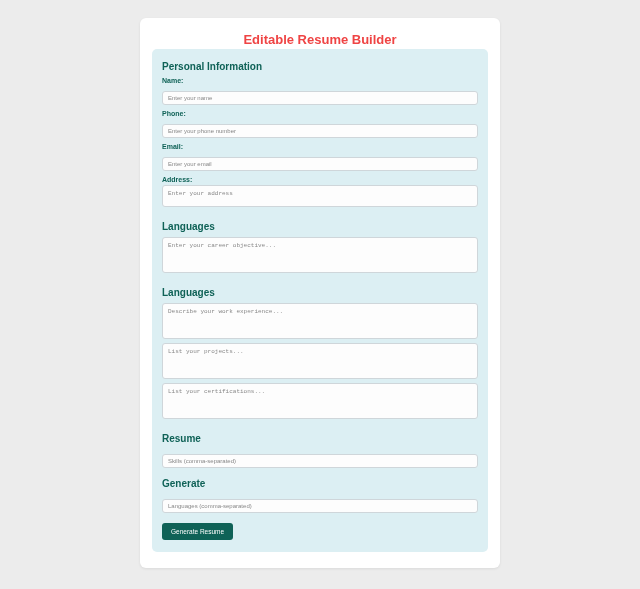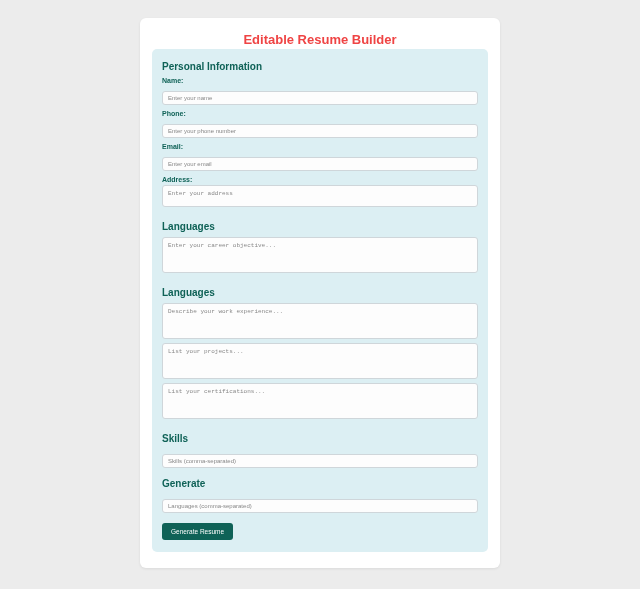--- a/index.html
+++ b/index.html
@@ -109,21 +109,21 @@
     <h2 class="section-heading">Languages</h2>
     <textarea class="textarea" placeholder="Enter your career objective..." style=""></textarea>
 
     <h2 class="section-heading">Languages</h2>
     <textarea class="textarea" placeholder="Describe your work experience..." style=""></textarea>
 
     <textarea class="textarea" placeholder="List your projects..." style=""></textarea>
 
     <textarea class="textarea" placeholder="List your certifications..." style=""></textarea>
 
-    <h2 class="section-heading">Skills</h2>
+    <h2 class="section-heading">Resume</h2>
     <input class="skills-input" placeholder="Skills (comma-separated)" style="">
 
     <h2 class="section-heading">Generate</h2>
     <input class="skills-input" placeholder="Languages (comma-separated)" style="">
 
     <button class="btn">Generate Resume</button>
   </div>
 </div>
 
 </body></html>

